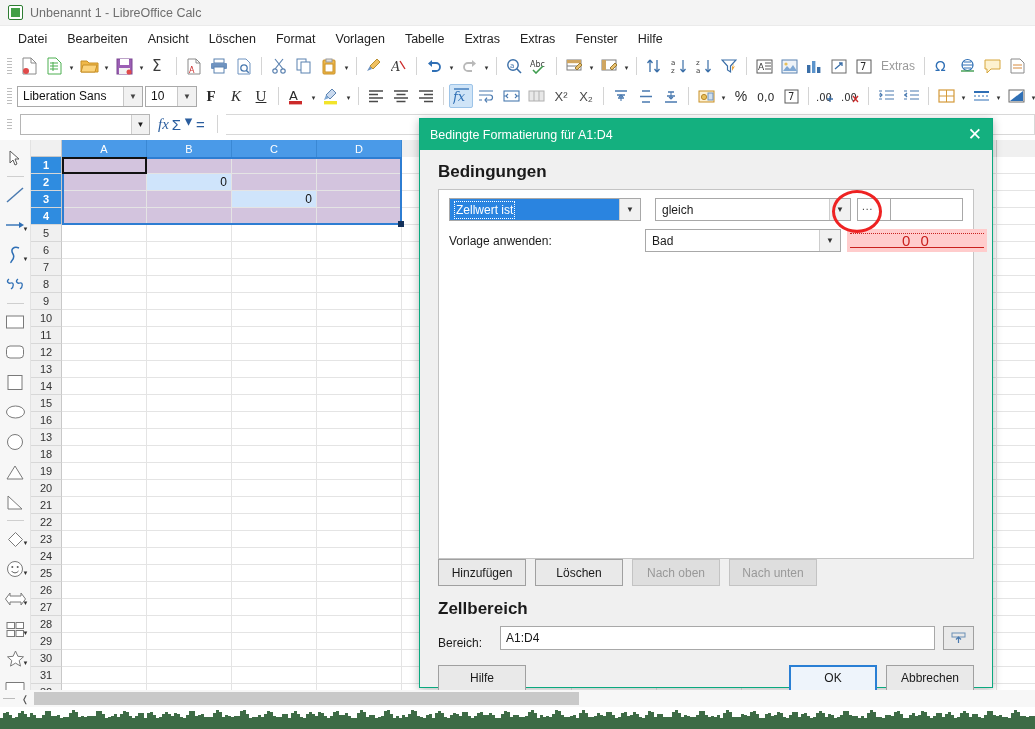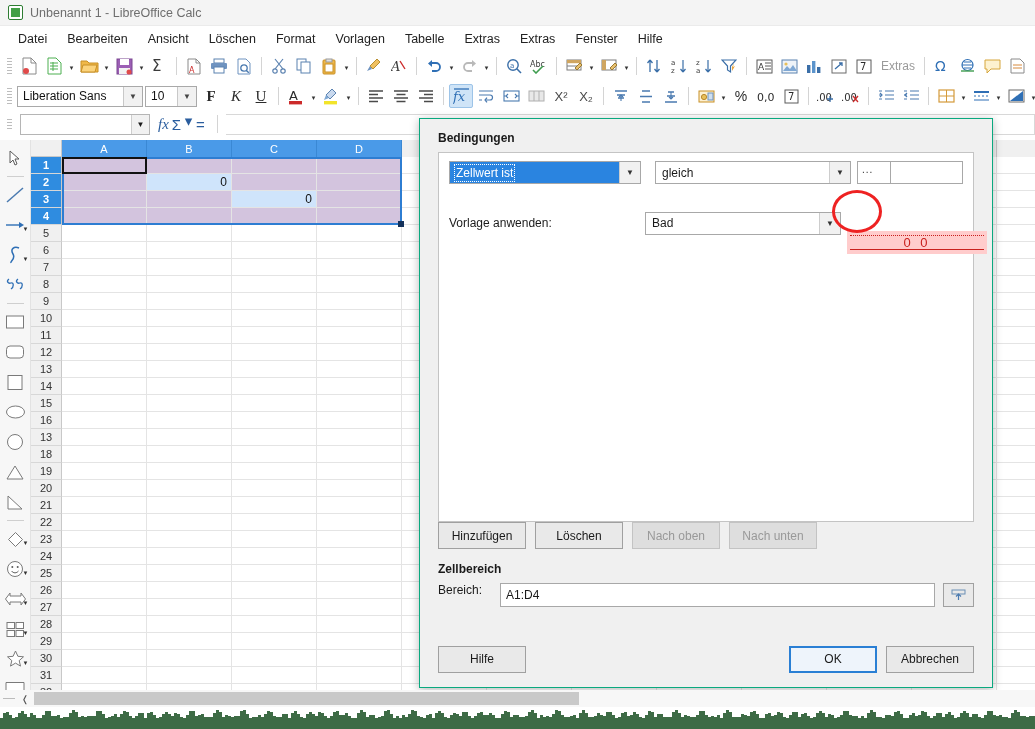--- a/index.html
+++ b/index.html
@@ -152,21 +152,21 @@
     box-shadow:0 2px 9px rgba(0,0,0,.28);
     display:flex; flex-direction:column;
   }
   #dlgtitle {
     height:31px; background:#14b07f; color:#fff;
     display:flex; align-items:center; padding:0 10px;
     font-size:12.5px; flex:none;
   }
   #dlgtitle .x { margin-left:auto; font-size:17px; line-height:1; cursor:default; }
   #dlgbody { flex:1; padding:9px 18px 0 18px; position:relative; }
-  .seclabel { font-weight:bold; font-size:12px; margin:3px 0 7px 0; }
+  .seclabel { font-weight:bold; font-size:17px; margin:3px 0 7px 0; }
   #condbox {
     border:1px solid #c4c4c4; background:#ffffff; height:370px;
     padding:8px 10px; position:relative;
   }
   .condTitle { font-size:12px; margin-bottom:6px; }
   .condrow { display:flex; align-items:center; margin-bottom:8px; }
   .lbl { font-size:12px; width:196px; flex:none; }
   .dsel {
     height:23px; border:1px solid #a8a8a8; background:#fff;
     display:flex; align-items:center; padding-left:6px; font-size:12px;
@@ -187,21 +187,21 @@
     margin-left:6px; font-size:10px; color:#333;
     display:flex; align-items:flex-start; justify-content:flex-start;
     padding:2px 0 0 4px; letter-spacing:1px; flex:none;
   }
   #valfield {
     height:23px; border:1px solid #a8a8a8; border-left:none; background:#fff; flex:1;
   }
   #preview {
     margin-left:6px; width:140px; height:23px; background:#ffcccc;
     position:relative; flex:none; display:flex; align-items:center;
-    justify-content:center; color:#c9211e; font-size:13px; letter-spacing:3px;margin-top:39px;
+    justify-content:center; color:#c9211e; font-size:15px; letter-spacing:3px;
   }
   #preview::before {
     content:""; position:absolute; left:3px; right:3px; top:4px;
     border-top:1px dotted #c9211e;
   }
   #preview::after {
     content:""; position:absolute; left:3px; right:3px; bottom:4px;
     border-bottom:1px solid #c9211e;
   }
 
@@ -212,21 +212,21 @@
   }
 
   .btnrow { display:flex; gap:9px; }
   .dbtnx {
     min-width:88px; height:27px; border:1px solid #a0a0a0; background:#e9e9e9;
     font-size:12px; display:flex; align-items:center; justify-content:center;
     color:#1a1a1a; padding:0 10px;
   }
   .dbtnx.disabled { color:#999; background:#dedede; border-color:#c3c3c3; }
   .dbtnx.default { border:2px solid #2a7fd4; background:#eef4fb; }
-  #rangerow { display:flex; align-items:flex-start; gap:8px; margin-top:5px; }
+  #rangerow { display:flex; align-items:flex-end; gap:8px; margin-top:5px; }
   #rangeinput {
     flex:1; height:24px; border:1px solid #a8a8a8; background:#fff;
     display:flex; align-items:center; padding-left:5px; font-size:12px;
   }
   #shrinkbtn {
     width:31px; height:24px; border:1px solid #a0a0a0; background:#e9e9e9;
     display:flex; align-items:center; justify-content:center; flex:none;
   }
   #dlgfooter {
     height:56px; display:flex; align-items:center; padding:0 18px; gap:9px; flex:none;
@@ -1337,20 +1337,24 @@
             <div class="gc" style="width: 85px;"></div>
             <div class="gc" style="width: 85px;"></div>
             <div class="gc" style="width: 85px;"></div>
           </div>
         </div>
     </div>
   </div>
 </div>
 
 <div id="dialog">
+  <div id="dlgtitle">
+    <span>Bedingte Formatierung für A1:D4</span>
+    <span class="x">✕</span>
+  </div>
 
   <div id="dlgbody">
     <div class="seclabel">Bedingungen</div>
 
     <div id="condbox">
 
       <div class="condrow">
         <div class="dsel focus" id="condsel">
           <span class="sel-txt">Zellwert ist</span>
           <span class="arr">▼</span>

